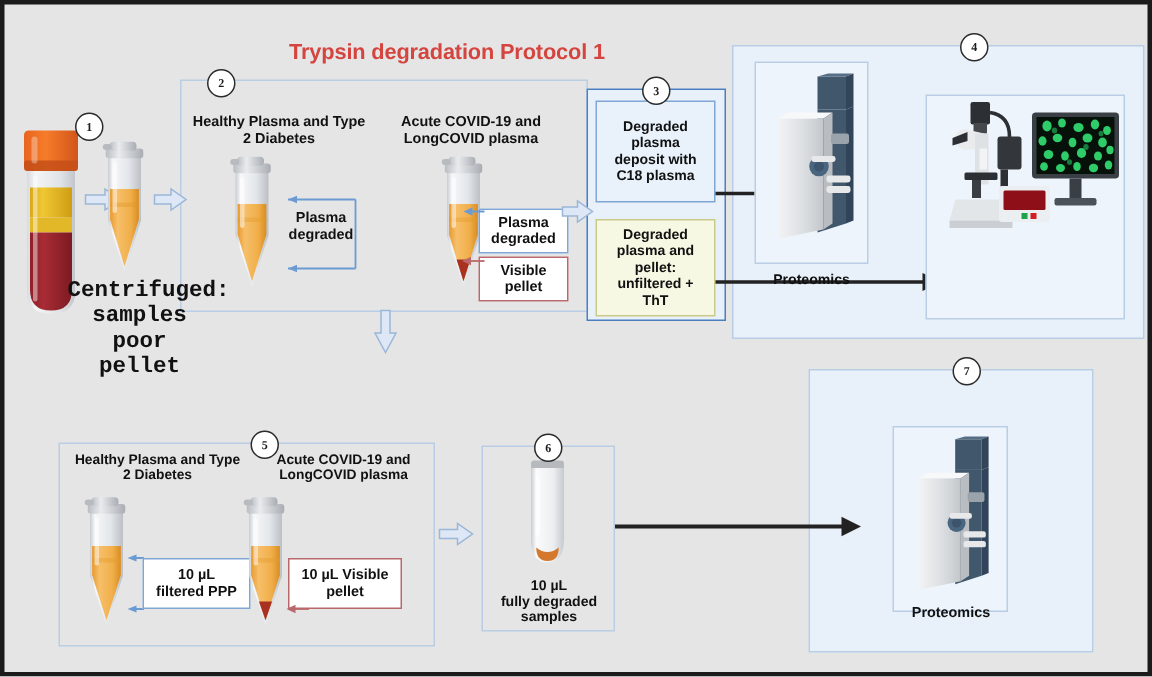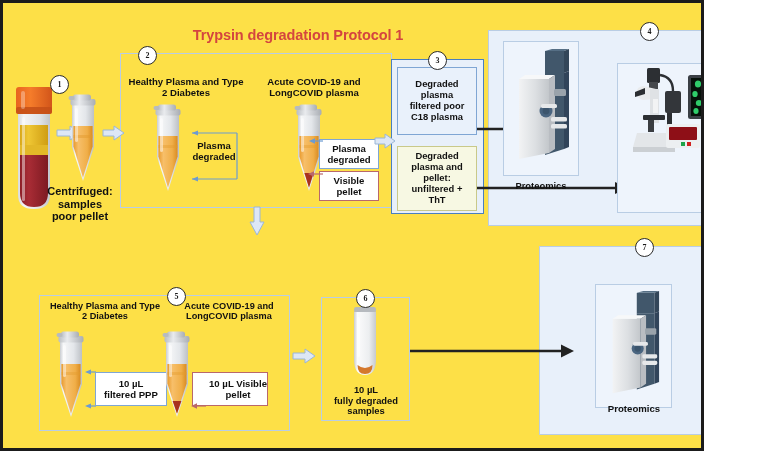--- a/index.html
+++ b/index.html
@@ -1,18 +1,18 @@
 <!DOCTYPE html>
 <html><head>
 <meta charset="utf-8">
 <style>
   html,body{margin:0;padding:0;background:#ffffff;}
   body{font-family:"Liberation Sans",sans-serif;}
   #canvas{
-    position:relative;width:704px;height:451px;background:#fde047;
+    position:relative;width:768px;height:451px;background:#e5e5e5;
     box-sizing:border-box;border:3px solid #1b1b1b;overflow:hidden;
   }
   .abs{position:absolute;box-sizing:border-box;}
   .ttl{
     color:#d4453f;font-weight:bold;text-align:center;line-height:1.18;
     letter-spacing:-0.1px;
   }
   .panel{border:1px solid #b9cde4;background:transparent;}
   .panel-fill{border:1px solid #b9cde4;background:#e8f0fa;}
   .panel-inner{border:1px solid #b9cde4;background:#eef4fc;}
@@ -131,21 +131,21 @@
       <path d="M7 14 H29 V58 L18 92 L7 58 Z" fill="url(#tglass)"></path>
       <path d="M8.4 37 H27.6 V57.4 L18 88.5 L8.4 57.4 Z" fill="url(#tplasma)"></path>
       <path d="M8.4 46 H27.6 V49 H8.4 Z" fill="#e39a2c" opacity="0.45"></path>
       <rect x="5.5" y="10" width="25" height="6.5" rx="2" fill="url(#tlid)"></rect>
       <rect x="8" y="5.5" width="18" height="6" rx="2.6" fill="url(#tlid)"></rect>
       <rect x="3.5" y="7" width="6" height="4" rx="2" fill="#b7bbc0"></rect>
       <rect x="10" y="19" width="3" height="34" rx="1.5" fill="#ffffff" opacity="0.5"></rect>
     </svg>
   </div>
 
-  <div class="abs cap" style="left:29px;top:182px;width:96px;font-size:11px;">
+  <div class="abs cap" style="left:42px;top:182px;width:96px;font-size:15px;font-family:Liberation Mono, monospace;">
     <div>Centrifuged:</div>
     <div>samples</div>
     <div>poor pellet</div>
   </div>
 
   <div class="abs" style="left:99px;top:122px;">
     <svg width="23" height="16" viewBox="0 0 23 16" class="blockarrow">
       <path d="M1 5 H12 V1 L22 8 L12 15 V11 H1 Z" fill="#dde7f5" stroke="#9ab6d8" stroke-width="1"></path>
     </svg>
   </div>
@@ -228,21 +228,21 @@
   <div class="abs" style="left:371px;top:130px;">
     <svg width="22" height="16" viewBox="0 0 22 16" class="blockarrow">
       <path d="M1 5 H11 V1 L21 8 L11 15 V11 H1 Z" fill="#dde7f5" stroke="#9ab6d8" stroke-width="1"></path>
     </svg>
   </div>
 
   <div class="abs box-blue lblbox" style="left:394px;top:64px;width:80px;height:68px;font-size:9.4px;">
     <div>
       <div>Degraded</div>
       <div>plasma</div>
-      <div>filtered poor</div>
+      <div>deposit with</div>
       <div>C18 plasma</div>
     </div>
   </div>
 
   <div class="abs box-yellow lblbox" style="left:394px;top:143px;width:80px;height:65px;font-size:9.4px;">
     <div>
       <div>Degraded</div>
       <div>plasma and</div>
       <div>pellet:</div>
       <div>unfiltered +</div>
@@ -407,21 +407,21 @@
       <path d="M8.4 36 H27.6 V55.4 L18 85.5 L8.4 55.4 Z" fill="url(#tplasma)"></path>
       <path d="M8.4 44 H27.6 V47 H8.4 Z" fill="#e39a2c" opacity="0.4"></path>
       <path d="M13.6 73 H22.4 L18 85.5 Z" fill="#a8311f"></path>
       <rect x="5.5" y="8" width="25" height="6.5" rx="2" fill="url(#tlid)"></rect>
       <rect x="8" y="3.5" width="18" height="6" rx="2.6" fill="url(#tlid)"></rect>
       <rect x="3.5" y="5" width="6" height="4" rx="2" fill="#b7bbc0"></rect>
       <rect x="10" y="17" width="3" height="32" rx="1.5" fill="#ffffff" opacity="0.5"></rect>
     </svg>
   </div>
 
-  <div class="abs box-redline lblbox" style="left:189px;top:369px;width:76px;height:34px;font-size:9.6px;justify-content:flex-end;">
+  <div class="abs box-redline lblbox" style="left:189px;top:369px;width:76px;height:34px;font-size:9.6px;">
     <div>
       <div>10 µL Visible</div>
       <div>pellet</div>
     </div>
   </div>
   <div class="abs" style="left:186px;top:398px;">
     <svg width="18" height="10" viewBox="0 0 18 10">
       <path d="M17 5 H6" stroke="#b9686b" stroke-width="1.2"></path>
       <path d="M2 5 L8 2.2 V7.8 Z" fill="#b9686b"></path>
     </svg>

